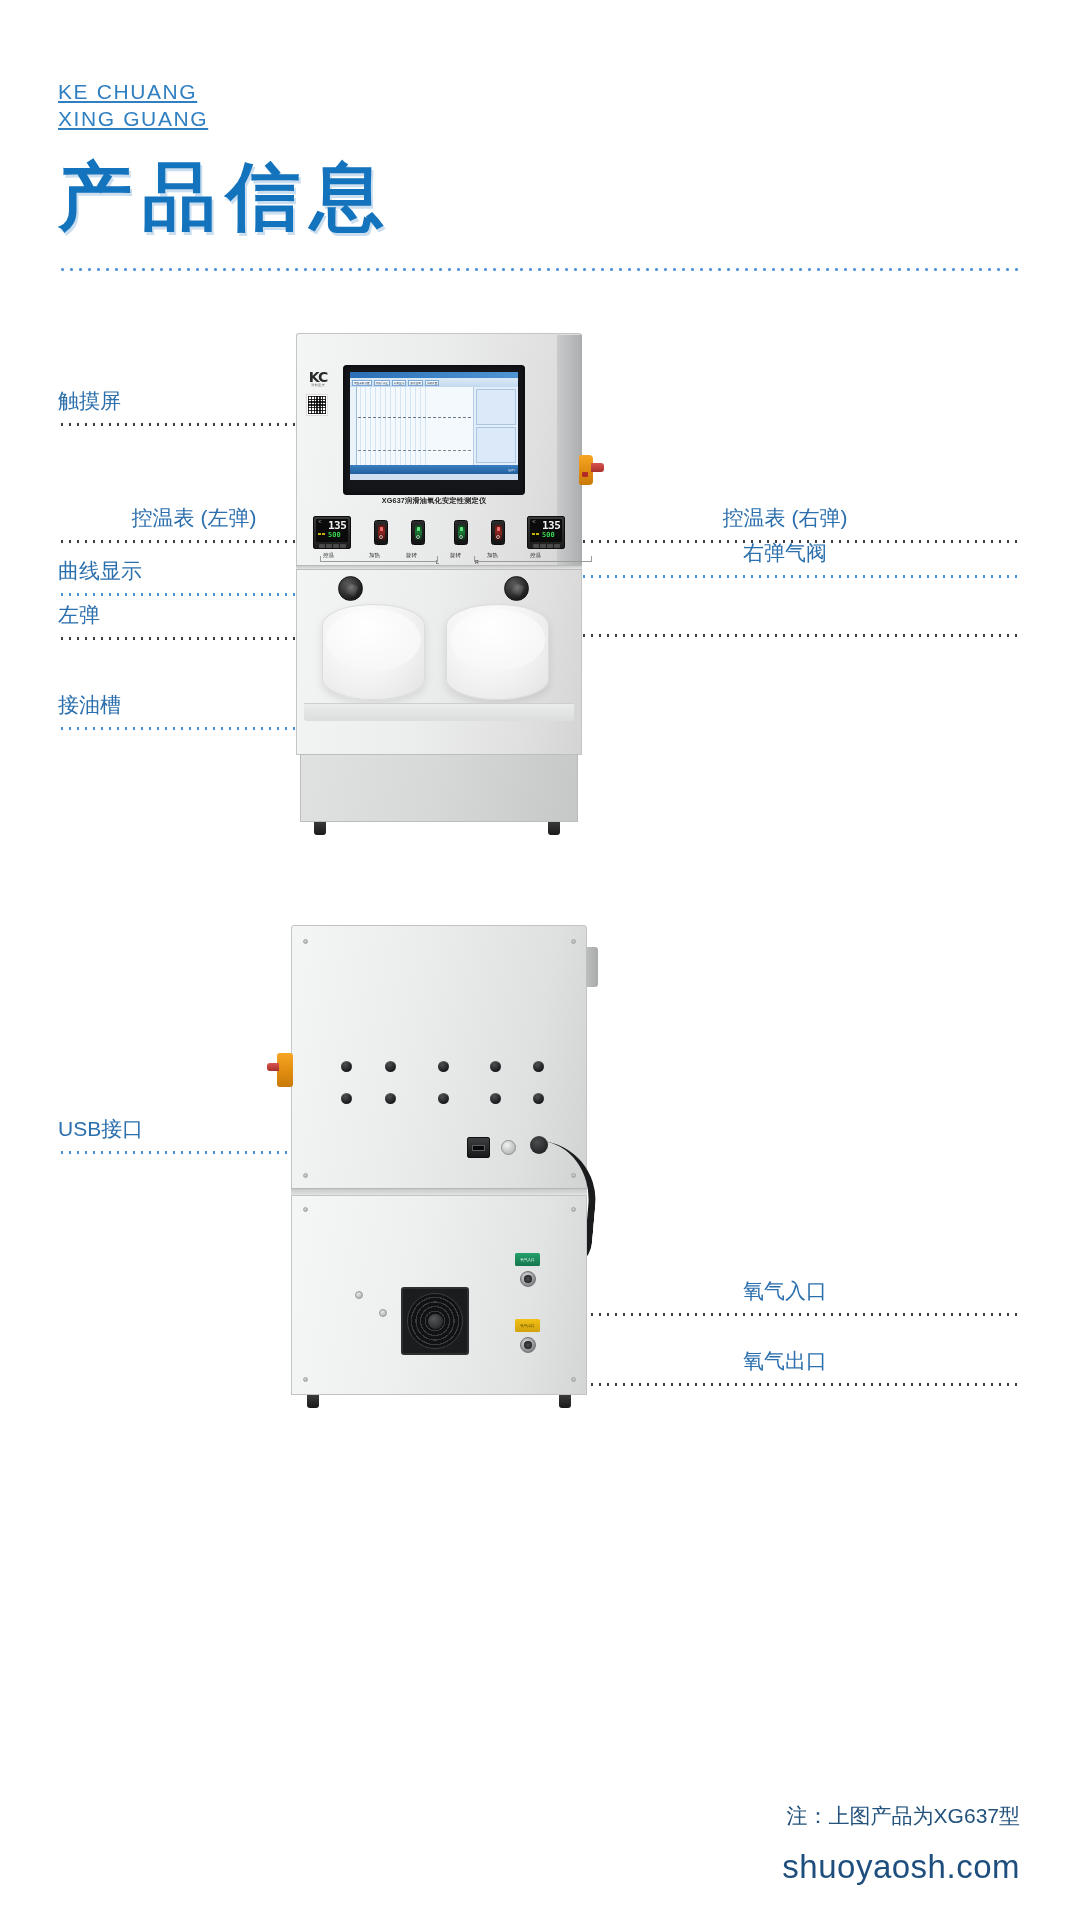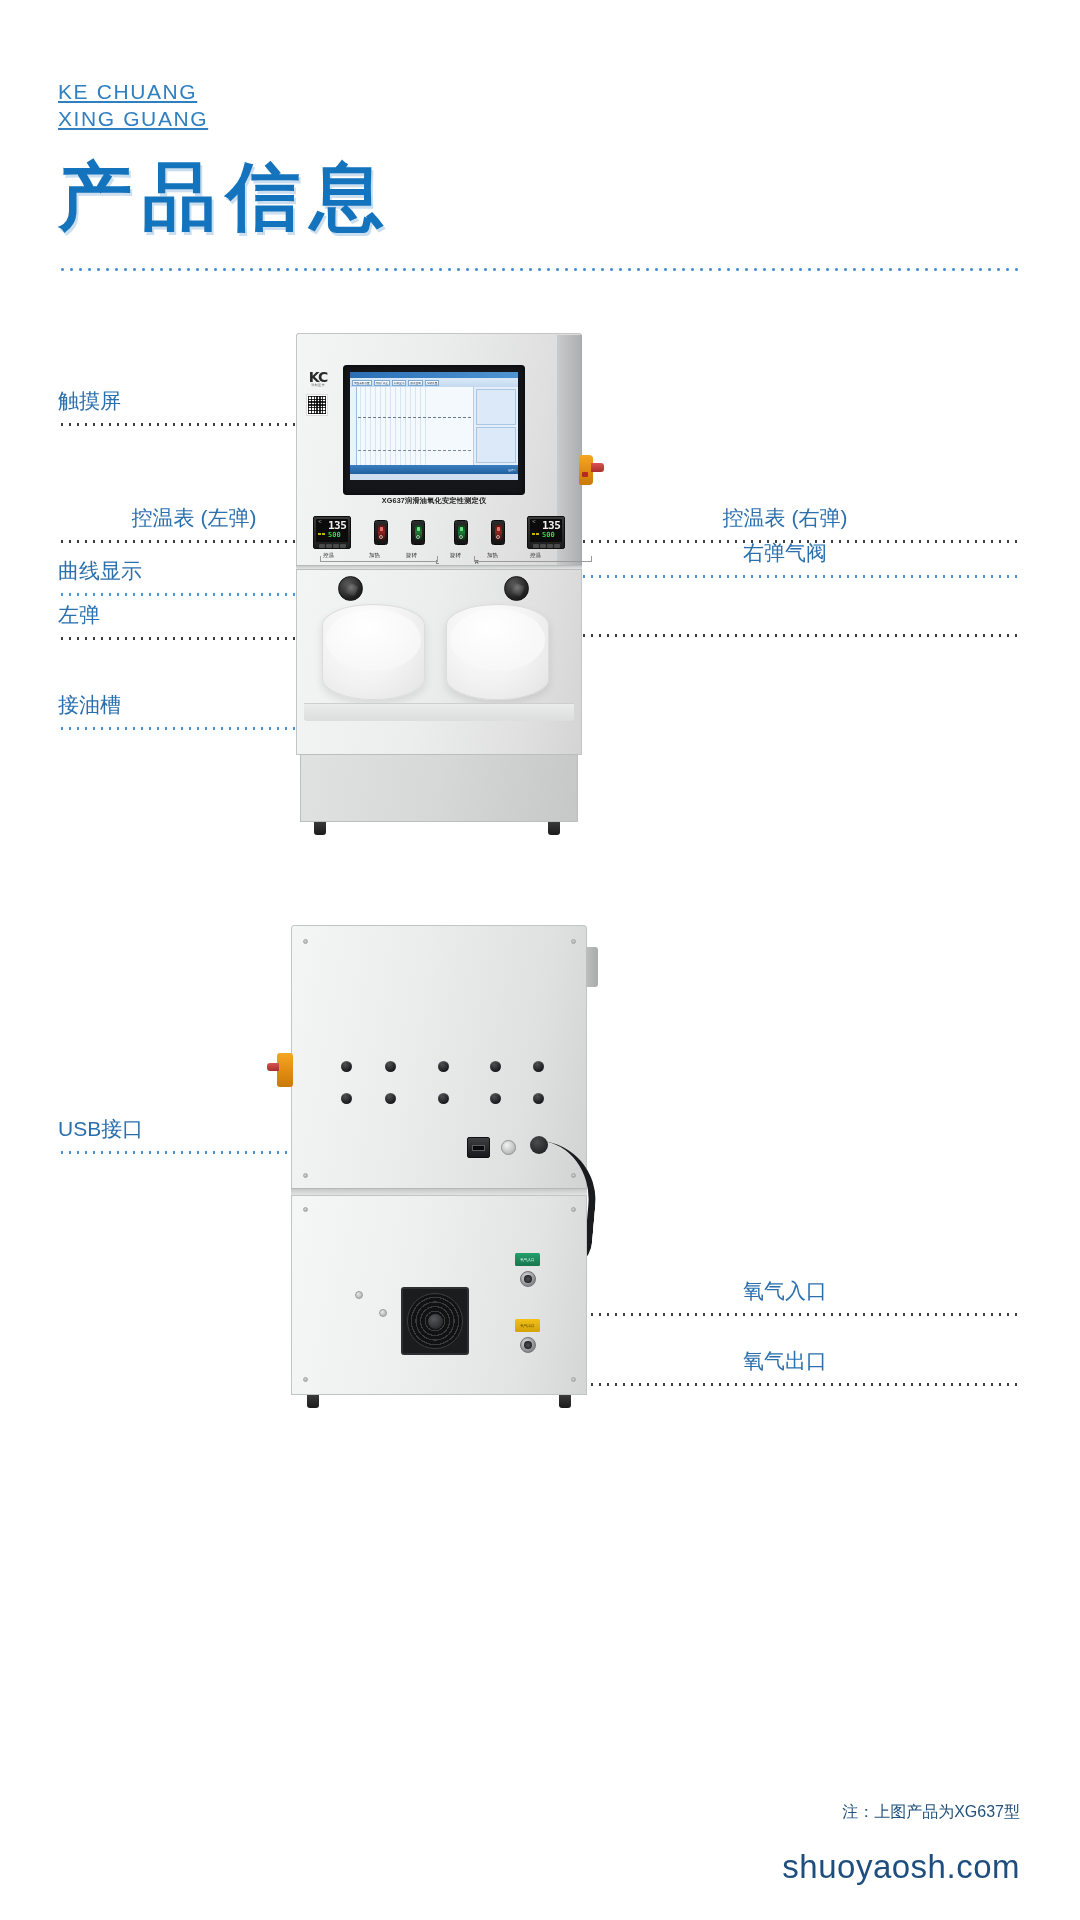--- a/index.html
+++ b/index.html
@@ -347,21 +347,21 @@
   }
   .m2-foot.f1 { left:24px; } .m2-foot.f2 { left:276px; }
   .m2-topcorner {
     position:absolute; right:-3px; top:22px; width:12px; height:40px;
     background:linear-gradient(90deg,#bdbebe,#a9aaaa); border-radius:0 3px 3px 0;
   }
 
   
   .footer-note {
     position:absolute; right:60px; top:1802px;
-    font-size:16px; color:#23527c; white-space:nowrap;
+    font-size:21px; color:#23527c; white-space:nowrap;
   }
   .footer-url {
     position:absolute; right:60px; top:1848px;
     font-size:33px; color:#1d4e7e; letter-spacing:.5px; white-space:nowrap;
   }
 </style>
 </head>
 <body>
 
 <div class="header">

